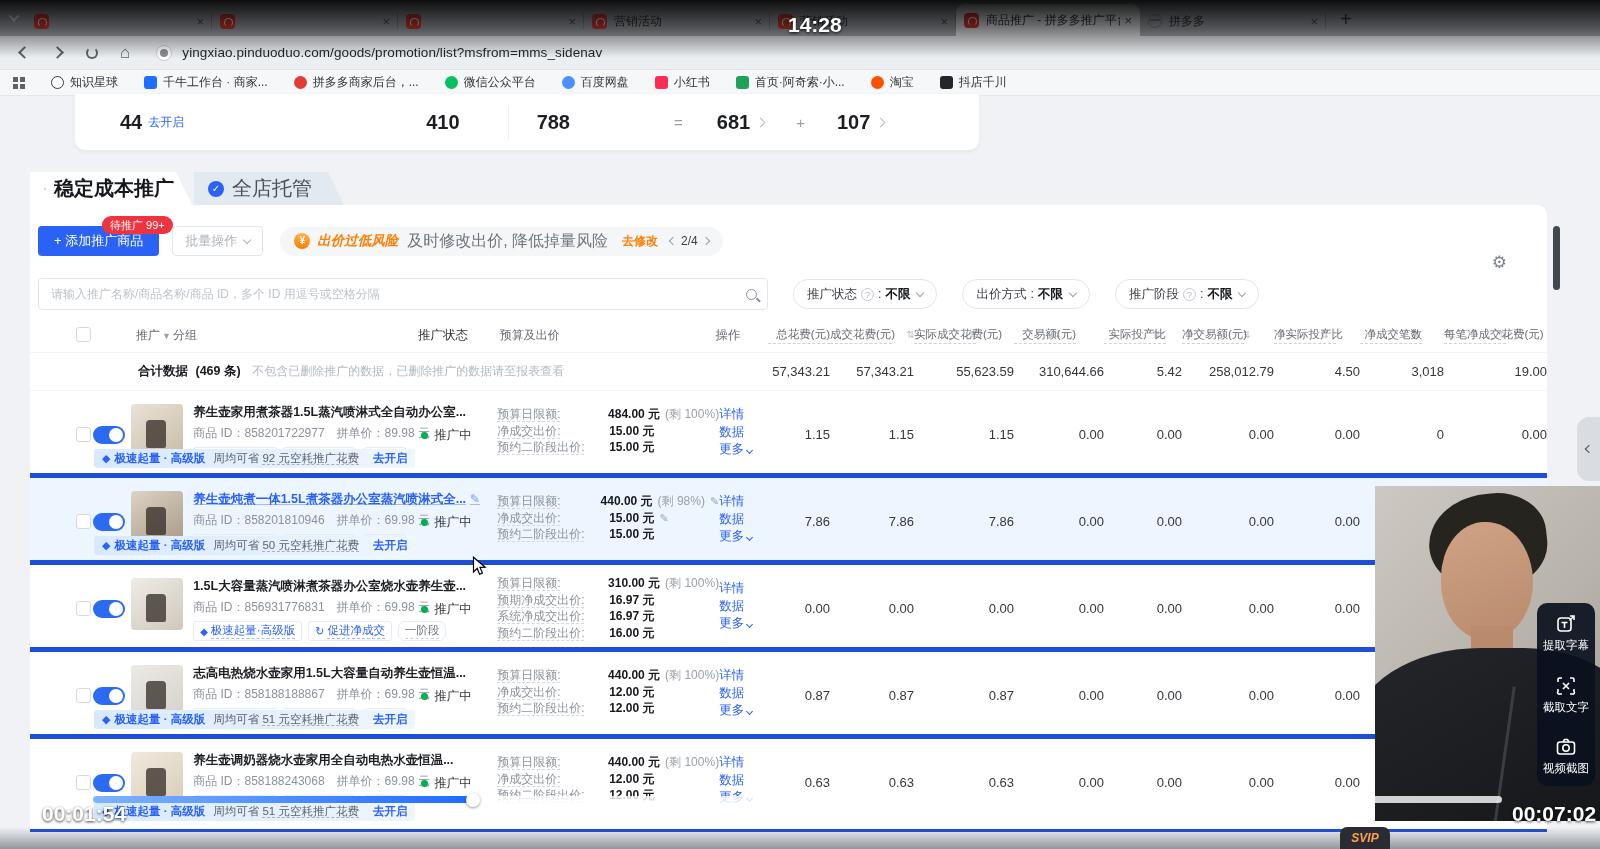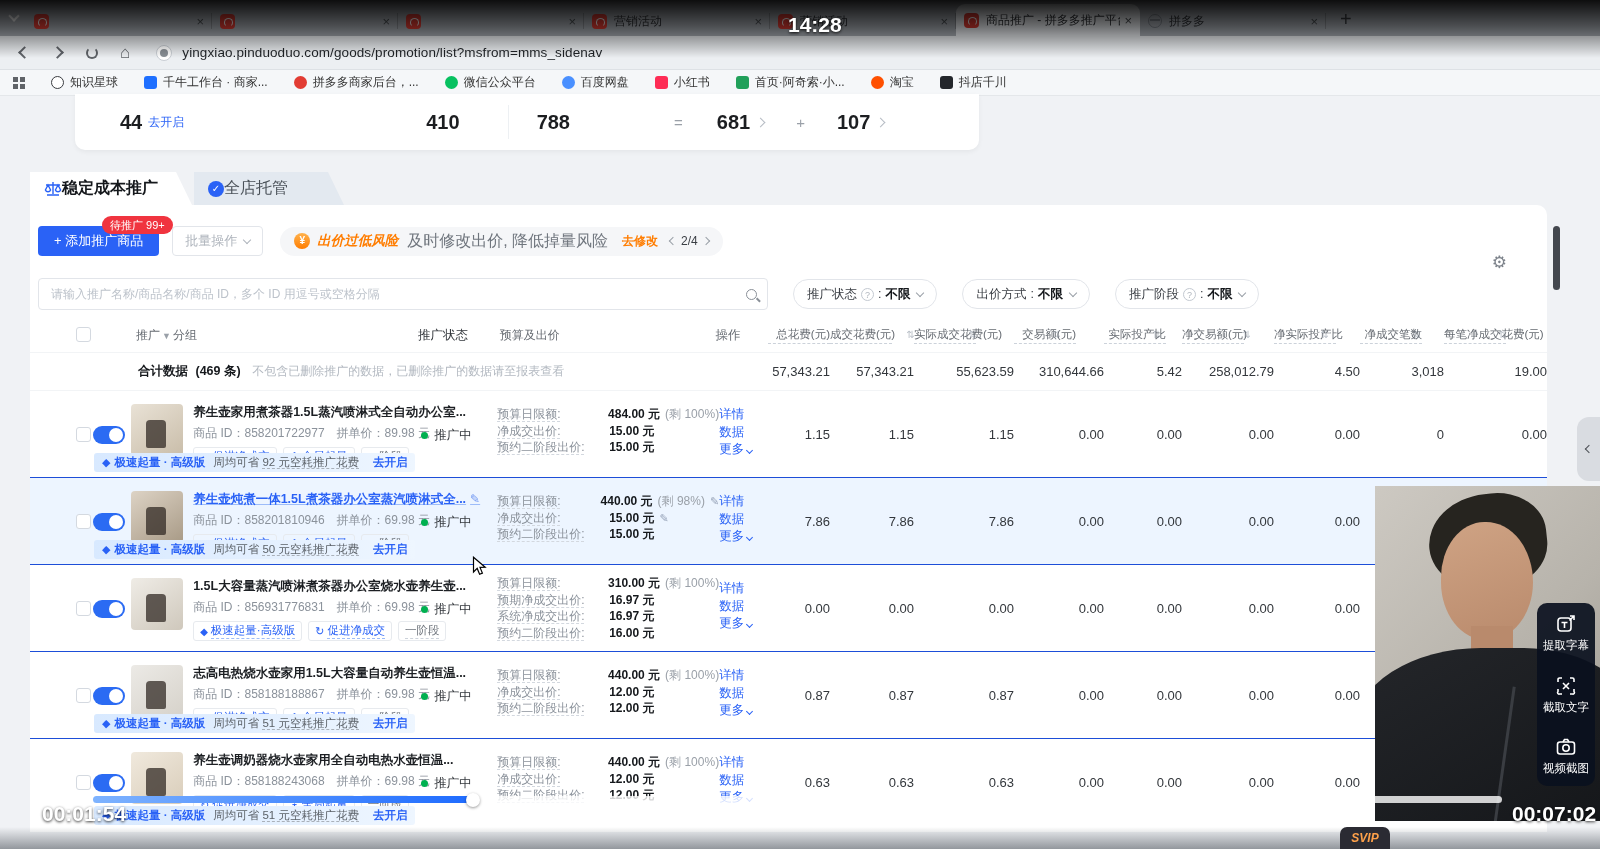--- a/index.html
+++ b/index.html
@@ -54,21 +54,21 @@
   .up{width:0;height:0;border-left:5px solid transparent;border-right:5px solid transparent;border-bottom:8px solid #7b61ff;margin-left:5px;}
   .fee-label{font-size:12px;color:#555;border-bottom:1px dashed #c3c9d1;padding-bottom:1px;}
   .fee-val{font-size:12px;color:#222;margin-left:8px;}
 
   
   #panel{position:absolute;left:30px;top:172px;width:1517px;height:660px;}
   .ptabs{display:flex;height:33px;}
   .ptab{display:flex;align-items:center;padding:0 18px 0 14px;clip-path:polygon(0 0,calc(100% - 16px) 0,100% 100%,0 100%);}
   .ptab.active{background:#fff;width:162px;}
   .ptab.idle{background:#e3e9f0;width:150px;margin-left:2px;}
-  .ptab-label{font-size:16px;font-weight:700;color:#15181c;white-space:nowrap;}
+  .ptab-label{font-size:20px;font-weight:700;color:#15181c;margin-left:8px;white-space:nowrap;}
   .ptab.idle .ptab-label{font-weight:400;color:#4a5158;}
   .check-ic{width:16px;height:16px;border-radius:50%;background:#2a62f6;color:#fff;font-size:10px;line-height:16px;text-align:center;}
   .pbody{background:#fff;height:627px;border-radius:0 10px 0 0;position:relative;overflow:hidden;}
 
   .toolbar{display:flex;align-items:center;margin:21px 0 0 8px;height:30px;position:relative;}
   .badge{position:absolute;left:64px;top:-10px;background:#f0343f;color:#fff;font-size:11px;padding:1.5px 8px;border-radius:9px;white-space:nowrap;z-index:2;}
   .btn-add{background:#2a62f6;color:#fff;font-size:13px;border:none;border-radius:4px;height:30px;padding:0 16px;white-space:nowrap;}
   .btn-batch{background:#fff;color:#aeb4bc;font-size:13px;border:1px solid #e2e5ea;border-radius:4px;height:30px;padding:0 12px;margin-left:13px;display:flex;align-items:center;gap:7px;}
   .chev{width:6px;height:6px;border-right:1.5px solid currentColor;border-bottom:1.5px solid currentColor;transform:rotate(45deg);display:inline-block;}
   .warn{display:flex;align-items:center;background:#f5f6f8;border-radius:15px;height:29px;margin-left:17px;padding:0 14px;}
@@ -118,21 +118,21 @@
   .mh{border-bottom:1px dashed #ccd2da;padding-bottom:1px;}
   .sort{color:#b9bfc7;font-size:10px;margin-left:1px;border:none !important;}
   .funnel{font-size:9px;color:#9aa0a8;margin:0 2px;}
 
   .tsummary{height:38px;align-items:center;border-bottom:1px solid #f2f4f6;padding-left:108px;}
   .sum-left{width:650px;font-size:12.5px;}
   .sum-label{font-weight:700;color:#15181c;}
   .sum-count{font-weight:700;color:#15181c;margin-left:4px;}
   .sum-note{color:#b3b9c1;margin-left:8px;font-size:12px;}
 
-  .trow{height:87px;border-bottom:1px solid #1d4ed8;position:relative;justify-content:space-between;}
+  .trow{height:87px;border-bottom:5px solid #1d4ed8;position:relative;justify-content:space-between;}
   .trow.hl{background:#edf5ff;}
   .trow .cc{padding-top:36px;}
   .trow .ct{padding-top:35px;}
   .toggle{display:inline-block;width:32px;height:18px;border-radius:9px;background:#2b6bf3;position:relative;}
   .knob{position:absolute;right:2px;top:2px;width:14px;height:14px;border-radius:50%;background:#fff;}
   .cp{display:flex;padding-top:13px;}
   .pimg{width:52px;height:52px;border-radius:4px;flex:0 0 52px;position:relative;overflow:hidden;}
   .pimg:after{content:"";position:absolute;left:15px;top:16px;width:20px;height:28px;border-radius:4px 4px 2px 2px;background:rgba(50,42,36,.75);}
   .i1{background:linear-gradient(145deg,#e9e2d6,#c9bda9);}
   .i2{background:linear-gradient(145deg,#ddd3c5,#a89a86);}
@@ -142,21 +142,21 @@
   .pinfo{margin-left:10px;min-width:0;}
   .ptitle{font-size:12.5px;font-weight:700;color:#1c1f23;white-space:nowrap;line-height:17px;}
   .ptitle.blue{color:#2a62f6;text-decoration:underline;text-decoration-color:#9dbcf9;}
   .pen{color:#6f96f2;font-size:12px;margin-left:4px;font-weight:400;}
   .pid{font-size:12px;color:#8b929b;margin-top:4px;white-space:nowrap;}
   .pid .sp{margin-left:12px;}
   .ptags{display:flex;margin-top:5px;gap:6px;}
   .tag{display:flex;align-items:center;border:1px solid #e7eaee;border-radius:3px;font-size:11.5px;padding:1px 6px;white-space:nowrap;gap:3px;}
   .tag.blue{color:#2a62f6;}
   .tag.blue .tg-text{border-bottom:1px dashed #9dbcf9;}
-  .tag.gray{color:#70767e;}
+  .tag.gray{color:#70767e;border-radius:7px;}
   .tag.gray .tg-text{border-bottom:1px dashed #ccd2da;}
   .ticon{font-size:11px;}
   .gem-sm{font-size:10px;}
   .cs{padding-top:36px;font-size:12.5px;color:#33373c;white-space:nowrap;}
   .dot{display:inline-block;width:7px;height:7px;border-radius:50%;background:#00b050;margin-right:6px;}
   .cbud{padding-top:15px;font-size:12px;}
   .r4 .cbud,.rx4{padding-top:10px;}
   .bline{display:flex;line-height:16.5px;white-space:nowrap;}
   .bl{color:#8b929b;width:112px;border-bottom:0;}
   .bl i{font-style:normal;border-bottom:1px dashed #d3d8df;}

